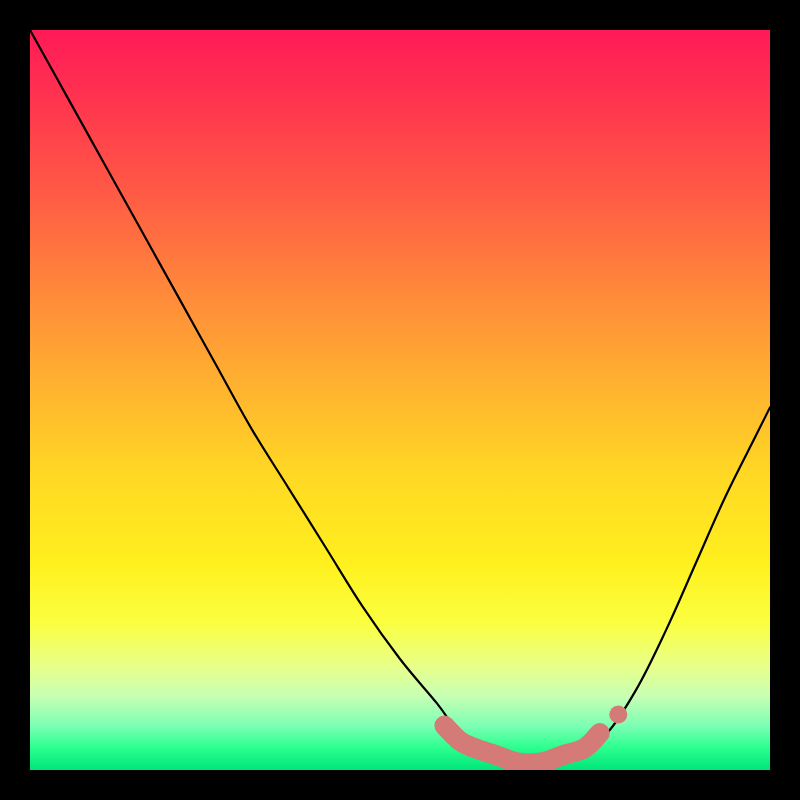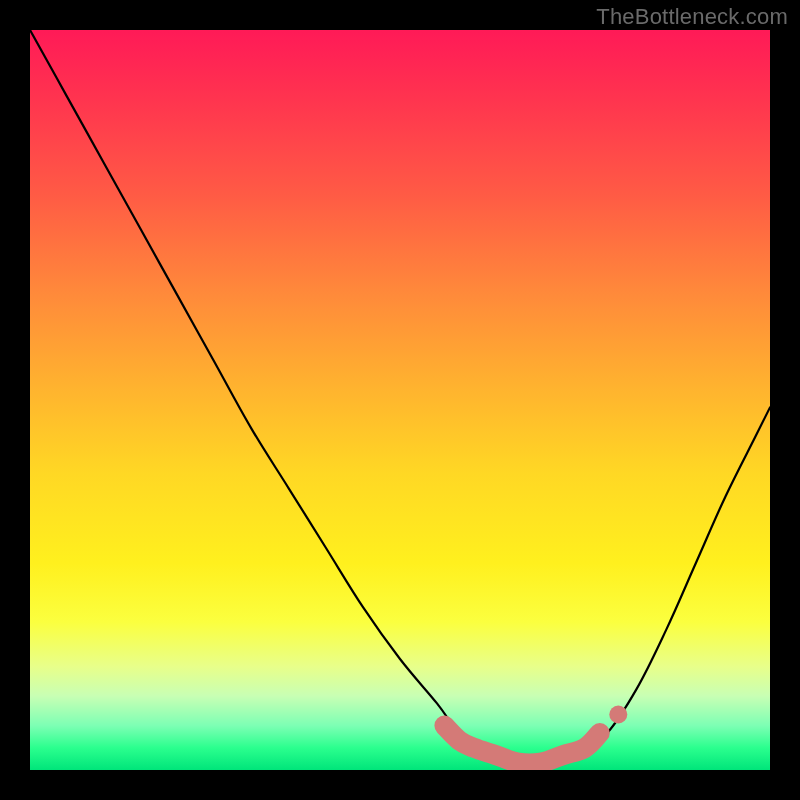--- a/index.html
+++ b/index.html
@@ -61,21 +61,20 @@
     inset: 0;
     width: 100%;
     height: 100%;
   }
 </style>
 </head>
 <body>
 
 <div class="frame">
 
-  <div class="attribution">TheBottleneck.com</div>
 
   <div class="plot-area">
     <div class="gradient"></div>
 
     <svg class="curve" viewBox="0 0 740 740" preserveAspectRatio="none">
 
       <path d="M 0.0 0.0 C 6.7 12.0, 23.7 42.6, 37.0 66.6 C 50.3 90.6, 60.7 109.2, 74.0 133.2 C 87.3 157.2, 97.7 175.8, 111.0 199.8 C 124.3 223.8, 134.7 242.4, 148.0 266.4 C 161.3 290.4, 171.7 309.0, 185.0 333.0 C 198.3 357.0, 208.7 377.0, 222.0 399.6 C 235.3 422.2, 245.7 437.5, 259.0 458.8 C 272.3 480.1, 282.7 496.7, 296.0 518.0 C 309.3 539.3, 319.7 557.2, 333.0 577.2 C 346.3 597.2, 356.7 611.7, 370.0 629.0 C 383.3 646.3, 396.3 660.1, 407.0 673.4 C 417.7 686.7, 419.9 693.7, 429.2 703.0 C 438.5 712.3, 448.1 719.9, 458.8 725.2 C 469.5 730.5, 477.7 731.3, 488.4 732.6 C 499.1 733.9, 507.3 733.9, 518.0 732.6 C 528.7 731.3, 536.9 730.5, 547.6 725.2 C 558.3 719.9, 566.5 715.0, 577.2 703.0 C 587.9 691.0, 596.1 677.2, 606.8 658.6 C 617.5 640.0, 625.7 622.0, 636.4 599.4 C 647.1 576.8, 655.3 556.8, 666.0 532.8 C 676.7 508.8, 684.9 488.8, 695.6 466.2 C 706.3 443.6, 717.2 423.0, 725.2 407.0 C 733.2 391.0, 737.3 382.7, 740.0 377.4" fill="none" stroke="#000000" stroke-width="2.2" stroke-linecap="round" stroke-linejoin="round"></path>
 
       <path d="M 414.4 695.6 C 417.1 698.3, 423.9 706.4, 429.2 710.4 C 434.5 714.4, 437.3 715.1, 444.0 717.8 C 450.7 720.5, 458.2 722.5, 466.2 725.2 C 474.2 727.9, 480.4 731.3, 488.4 732.6 C 496.4 733.9, 502.6 733.9, 510.6 732.6 C 518.6 731.3, 524.8 727.9, 532.8 725.2 C 540.8 722.5, 548.3 721.8, 555.0 717.8 C 561.7 713.8, 567.1 705.7, 569.8 703.0" fill="none" stroke="#d47a77" stroke-width="20" stroke-linecap="round" stroke-linejoin="round"></path>
 

